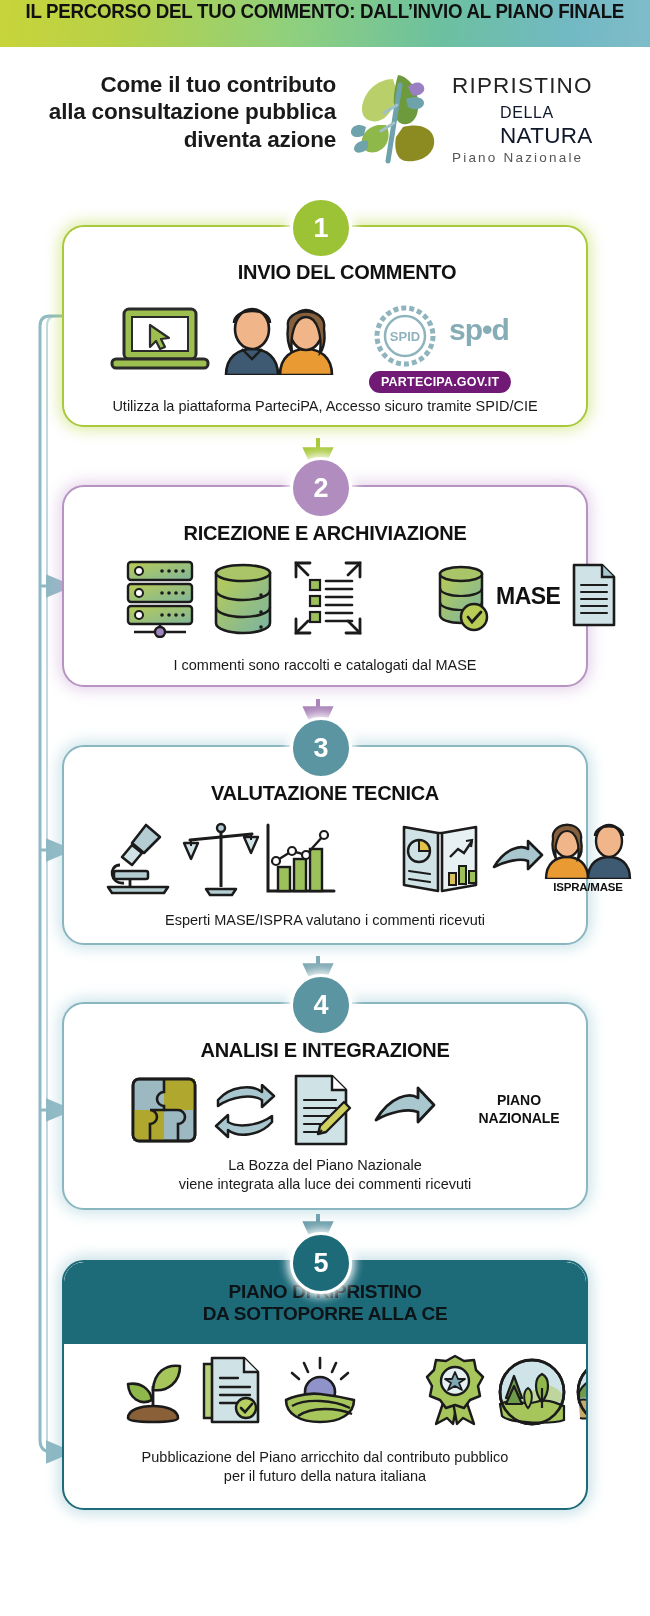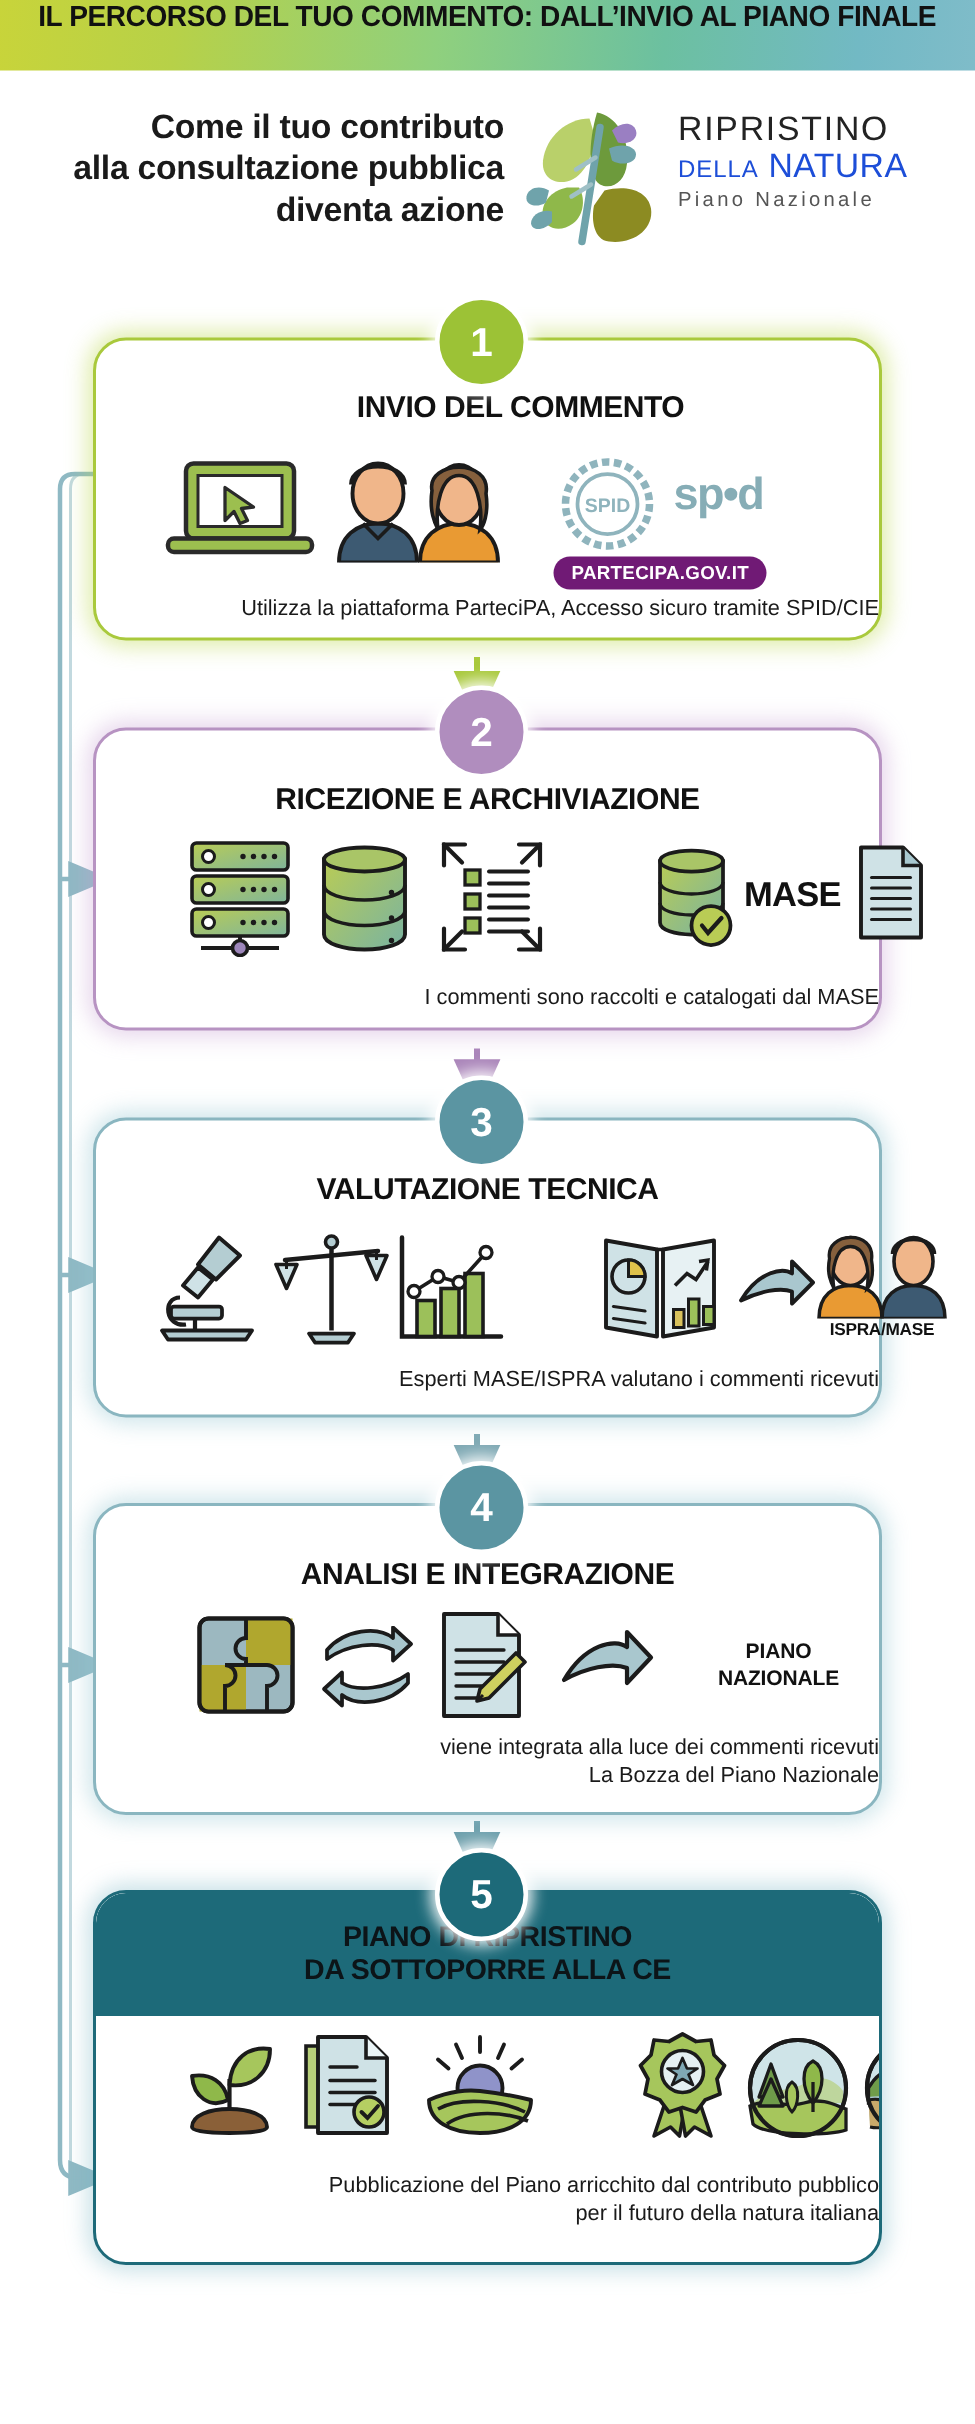--- a/index.html
+++ b/index.html
@@ -26,21 +26,21 @@
   .intro{position:absolute;left:0;top:55px;width:650px;height:125px;}
   .subtitle{
     position:absolute;left:16px;top:16px;width:320px;
     text-align:right;font-size:22.5px;font-weight:bold;line-height:1.22;
     color:#1a1a1a;letter-spacing:-0.2px;
   }
   .logo{position:absolute;left:348px;top:6px;width:290px;height:112px;}
   .logo-mark{position:absolute;left:0;top:4px;width:100px;height:104px;}
   .logo-text{position:absolute;left:104px;top:14px;width:184px;}
   .logo-l1{font-size:22.5px;letter-spacing:1.2px;color:#232323;line-height:1;}
-  .logo-l2{font-size:22.5px;color:#1d4ed8;line-height:1.12;letter-spacing:.3px;}
+  .logo-l2{font-size:22.5px;color:#0f172a;line-height:1.12;letter-spacing:.3px;margin-left:48px;}
   .logo-l2 .small{font-size:16px;letter-spacing:.6px;}
   .logo-l3{font-size:13.5px;letter-spacing:2.2px;color:#555;margin-top:2px;}
 
   
   .flow{position:absolute;left:0;top:180px;width:650px;height:1436px;}
   .spine-svg{position:absolute;left:0;top:0;width:650px;height:1436px;pointer-events:none;}
 
   
   .card{
     position:absolute;background:#fff;border-radius:22px;
@@ -63,21 +63,21 @@
   .step-circle.s2{background:#b08dbe;border:3px solid #fff;}
   .step-circle.s3{background:#5b95a2;border:3px solid #fff;}
   .step-circle.s4{background:#5b95a2;border:3px solid #fff;}
   .step-circle.s5{background:#1d6a79;border:3px solid #fff;}
 
   .card-title{
     position:absolute;left:0;width:100%;text-align:center;
     font-size:20px;font-weight:bold;letter-spacing:-0.3px;color:#111;
   }
   .card-caption{
-    position:absolute;left:0;width:100%;text-align:right;
+    position:absolute;left:0;width:100%;text-align:center;
     font-size:14.5px;line-height:1.28;color:#1a1a1a;
   }
   .icon-row{position:absolute;display:flex;align-items:center;justify-content:center;}
 
   .band5{
     position:absolute;left:0;top:0;width:100%;height:82px;background:#1d6a79;
     border-radius:20px 20px 0 0;display:flex;align-items:center;justify-content:center;
   }
   .band5 .t{
     text-align:center;font-size:19px;font-weight:bold;line-height:1.15;color:#0c1418;
@@ -471,22 +471,22 @@
           <path d="M2 34 C16 10 36 6 44 12 L44 2 L60 19 L44 36 L44 26 C34 22 16 26 2 34 Z" fill="#a9c7ce" stroke="#1b1b1b" stroke-width="2.8" stroke-linejoin="round"></path>
         </svg>
       </span>
 
       <span class="lbl-piano" style="left:390px;top:88px;width:130px;">
         <span>PIANO</span><br>
         <span>NAZIONALE</span>
       </span>
 
       <div class="card-caption" style="top:152px;">
+        <div>La Bozza del Piano Nazionale</div>
         <div>viene integrata alla luce dei commenti ricevuti</div>
-        <div>La Bozza del Piano Nazionale</div>
       </div>
     </div>
     <div class="step-circle s4" style="left:290px;top:794px;">4</div>
 
     <div class="card c5" style="left:62px;top:1080px;width:522px;height:246px;">
       <div class="band5">
         <div class="t">
           <span>PIANO DI RIPRISTINO</span><br>
           <span>DA SOTTOPORRE ALLA CE</span>
         </div>

